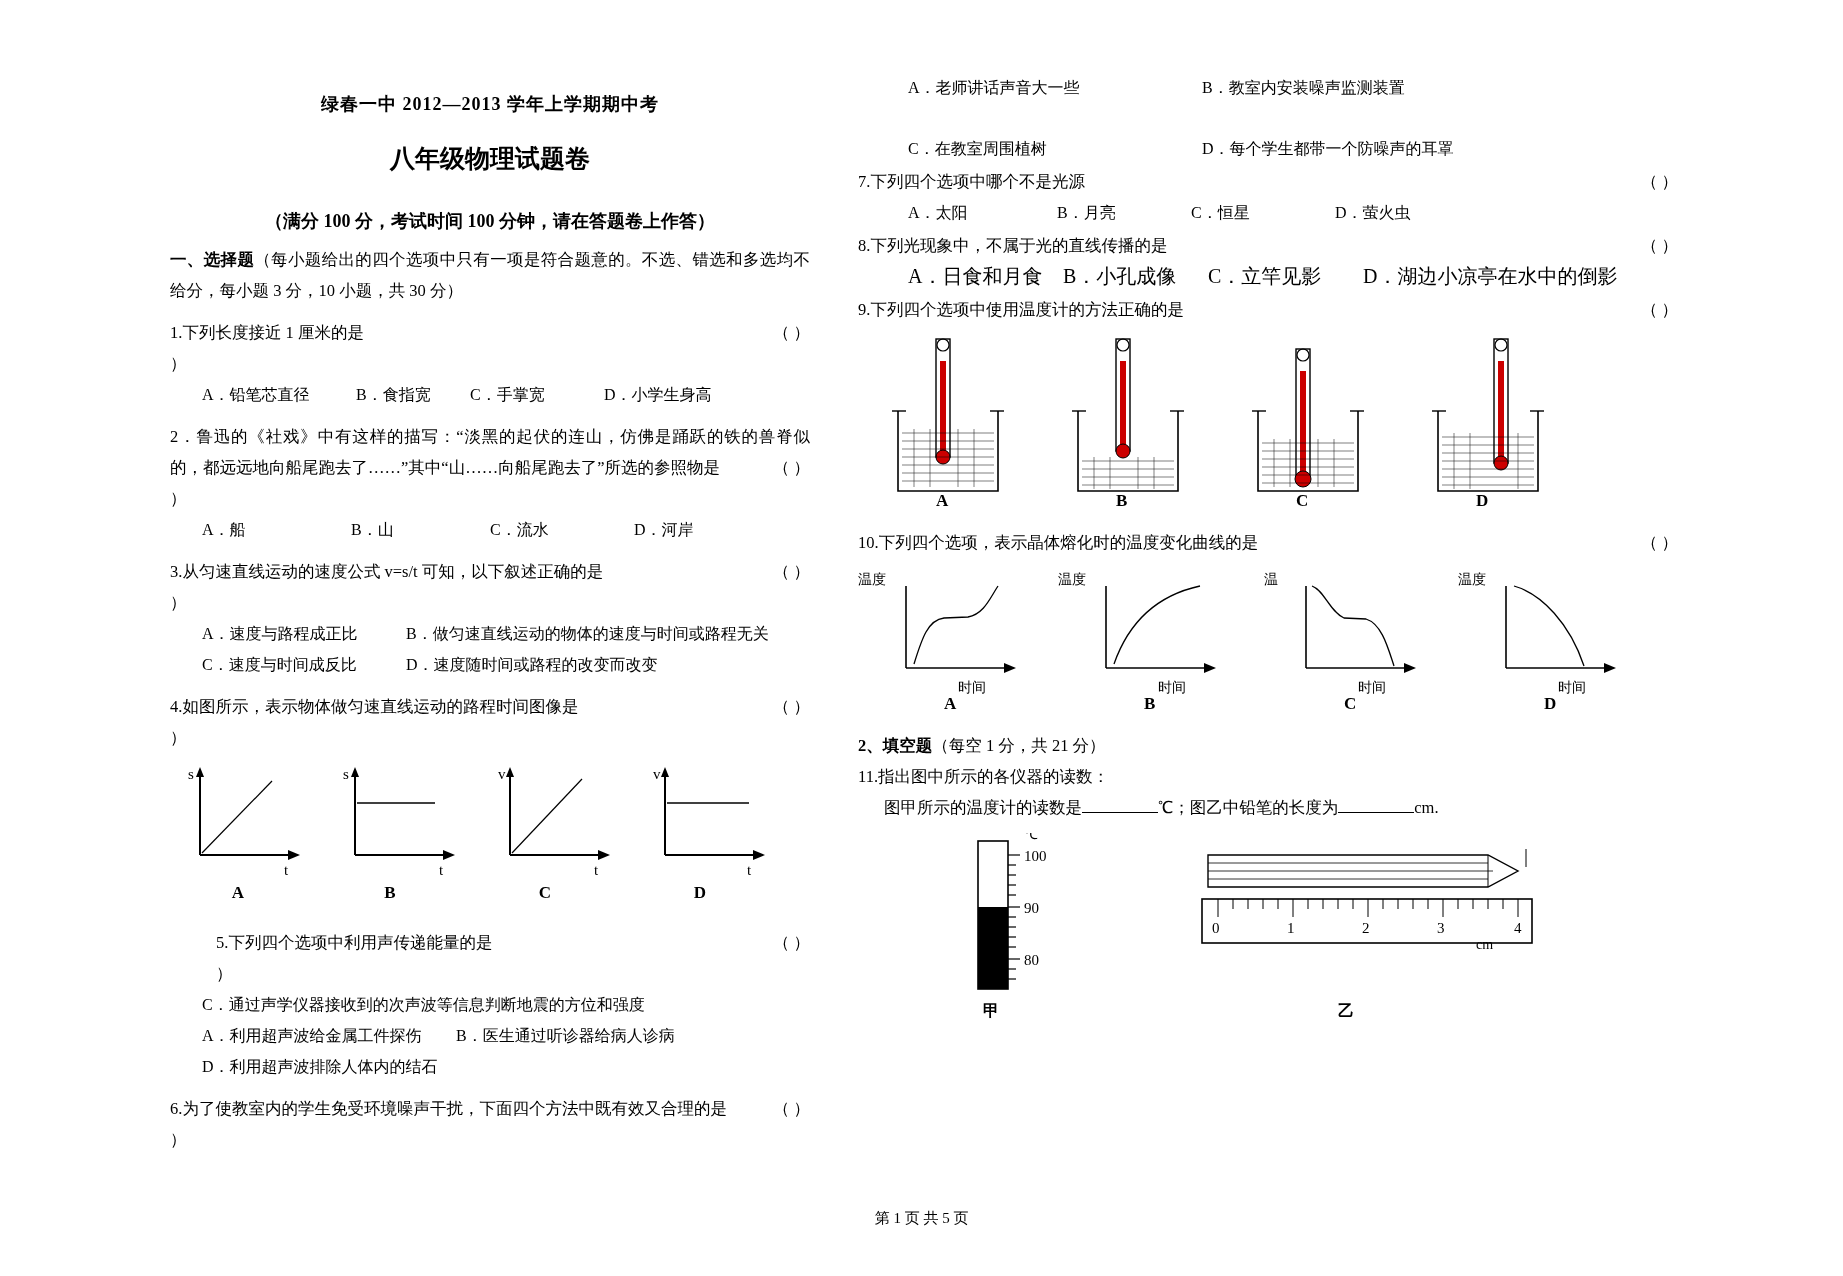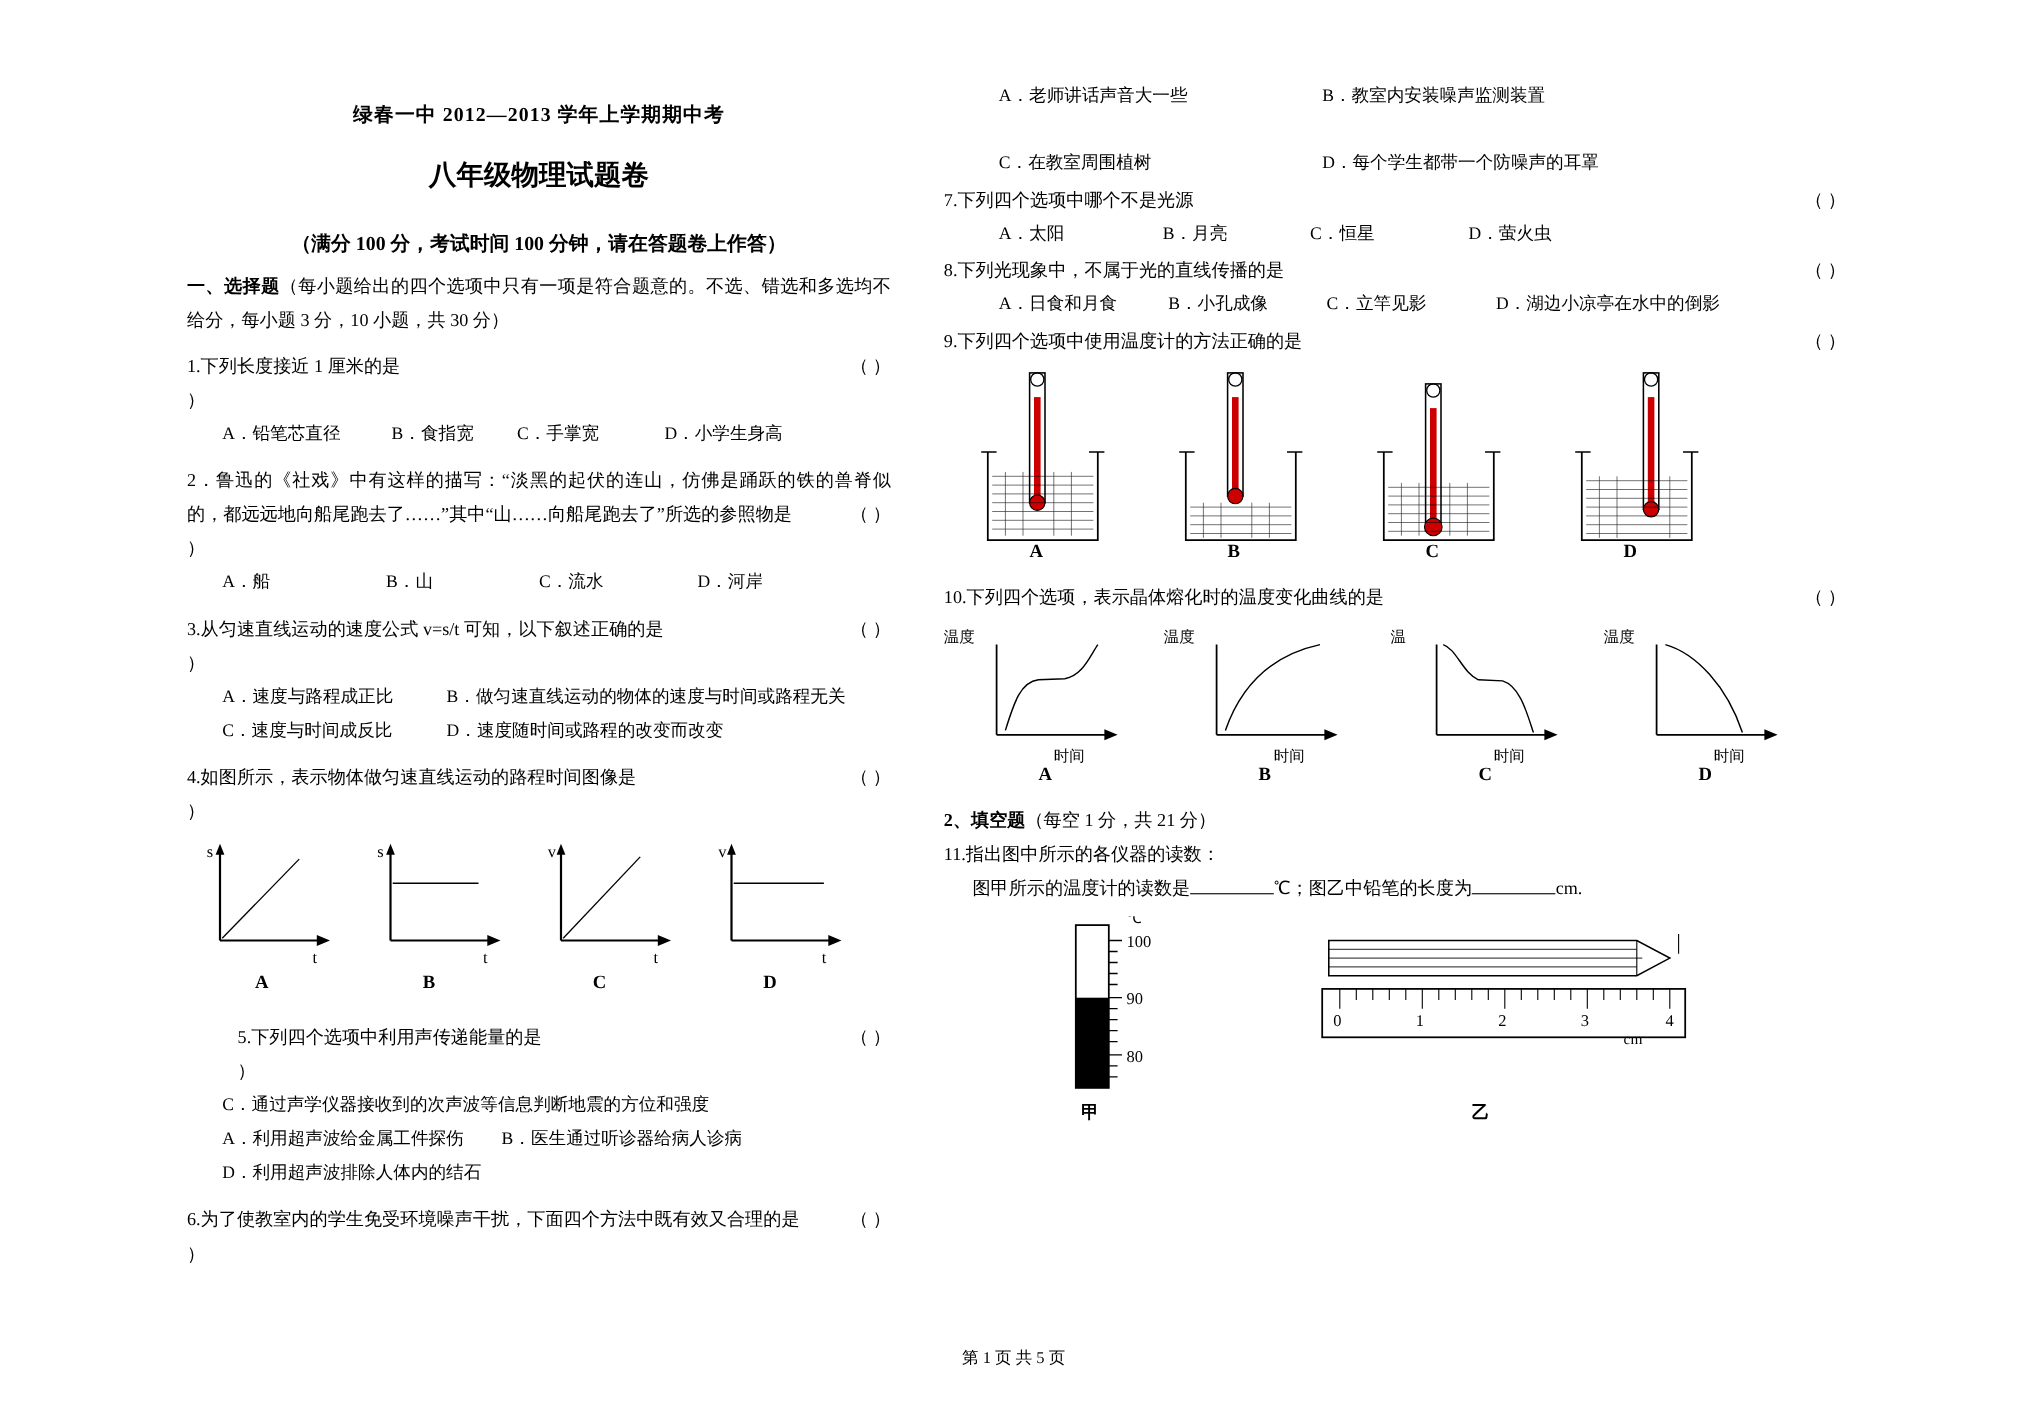--- a/index.html
+++ b/index.html
@@ -10,21 +10,21 @@
   .colR{left:858px;width:820px;}
   .title1{font-family:"Liberation Serif",serif;font-weight:bold;font-size:18px;text-align:center;letter-spacing:1px;margin-top:92px;}
   .title2{font-weight:bold;font-size:25px;text-align:center;margin-top:26px;}
   .subtitle{font-weight:bold;font-size:18px;text-align:center;margin-top:34px;}
   .q{font-size:16.5px;line-height:31px;margin-top:11px;text-align:justify;}
   .q b{font-weight:bold;}
   .opts{font-size:16px;line-height:31px;padding-left:32px;white-space:nowrap;}
   .opts span{display:inline-block;}
   .figrow{position:relative;height:130px;margin-top:6px;}
   .figlabel{font-family:"Liberation Serif",serif;font-size:17px;font-weight:bold;text-align:center;}
-  .footer{position:absolute;left:0;right:0;bottom:32px;text-align:center;font-size:15px;}
+  .footer{position:absolute;left:0;right:0;bottom:48px;text-align:center;font-size:15px;}
   svg{display:block;}
   .axlab{font-family:"Liberation Serif",serif;font-size:15px;}
   .cnlab{font-family:"Liberation Sans",sans-serif;font-size:14px;}
   .blank{display:inline-block;border-bottom:1px solid #000;width:76px;}
   .mark{float:right;}
 </style>
 </head>
 <body>
 
 <div class="page">
@@ -175,21 +175,21 @@
       <span style="width:145px">A．太阳</span>
       <span style="width:130px">B．月亮</span>
       <span style="width:140px">C．恒星</span>
       <span>D．萤火虫</span>
     </div>
 
     <div class="q" style="margin-top:2px;">
       <span>8.</span><span>下列光现象中，不属于光的直线传播的是</span>
       <span class="mark">（      ）</span>
     </div>
-    <div class="opts" style="padding-left:50px;font-size:16px;">
+    <div class="opts" style="padding-left:50px;font-size:20px;">
       <span style="width:150px">A．日食和月食</span>
       <span style="width:140px">B．小孔成像</span>
       <span style="width:150px">C．立竿见影</span>
       <span>D．湖边小凉亭在水中的倒影</span>
     </div>
 
     <div class="q" style="margin-top:2px;">
       <span>9.</span><span>下列四个选项中使用温度计的方法正确的是</span>
       <span class="mark">（      ）</span>
     </div>

